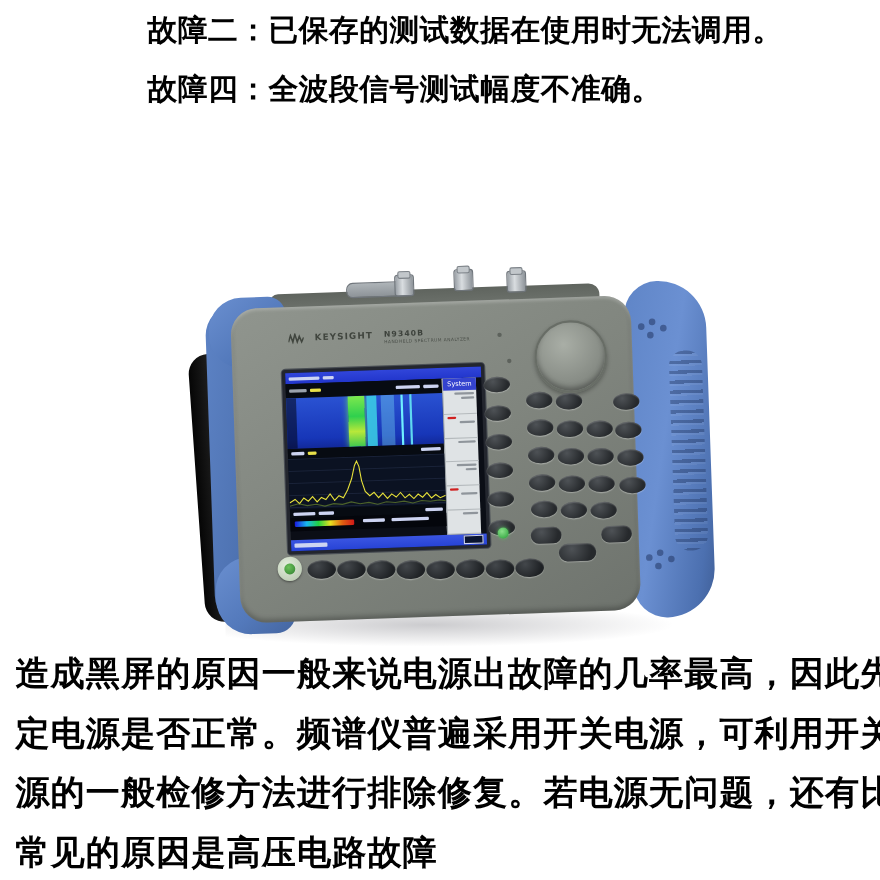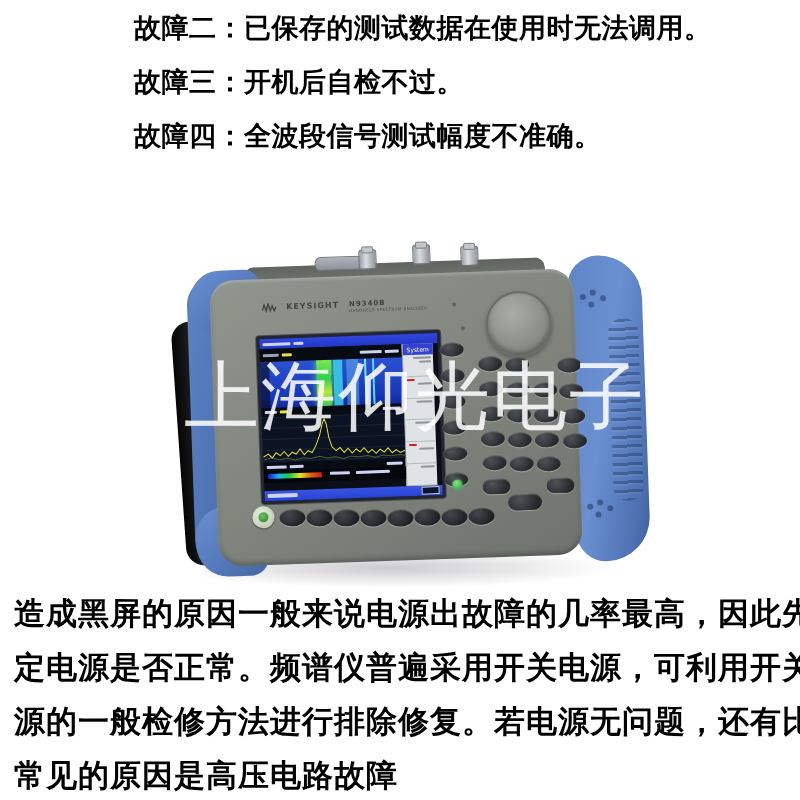--- a/index.html
+++ b/index.html
@@ -109,21 +109,20 @@
       background:radial-gradient(circle at 40% 35%, #8ae08a, #3fae4b 75%);
       box-shadow:0 0 3px rgba(80,220,90,.8);}
 </style>
 </head>
 <body>
 
 <div class="stage">
 
   <div class="top-text">
     <div class="line">故障二：已保存的测试数据在使用时无法调用。</div>
-    <div class="line">故障三：开机后自检不过。</div>
     <div class="line">故障四：全波段信号测试幅度不准确。</div>
   </div>
 
   <div class="device-shadow"></div>
 
   <div class="device">
     <div class="strap"></div>
     <div class="frame-left"></div>
     <div class="grip-right">
       <div class="grip-ribs"></div>
@@ -264,21 +263,20 @@
     <div class="bbtn" style="left:98px;top:243px;"></div>
     <div class="bbtn" style="left:125px;top:244px;"></div>
     <div class="bbtn" style="left:152px;top:245px;"></div>
     <div class="bbtn" style="left:179px;top:246px;"></div>
     <div class="bbtn" style="left:206px;top:247px;"></div>
     <div class="bbtn" style="left:233px;top:247px;"></div>
     <div class="bbtn" style="left:260px;top:248px;"></div>
     <div class="bbtn" style="left:287px;top:248px;"></div>
   </div>
 
-  <div class="watermark">上海仰光电子</div>
 
   <div class="bottom-text">
     <div>造成黑屏的原因一般来说电源出故障的几率最高，因此先确</div>
     <div>定电源是否正常。频谱仪普遍采用开关电源，可利用开关电</div>
     <div>源的一般检修方法进行排除修复。若电源无问题，还有比较</div>
     <div>常见的原因是高压电路故障</div>
   </div>
 
 </div>
 

